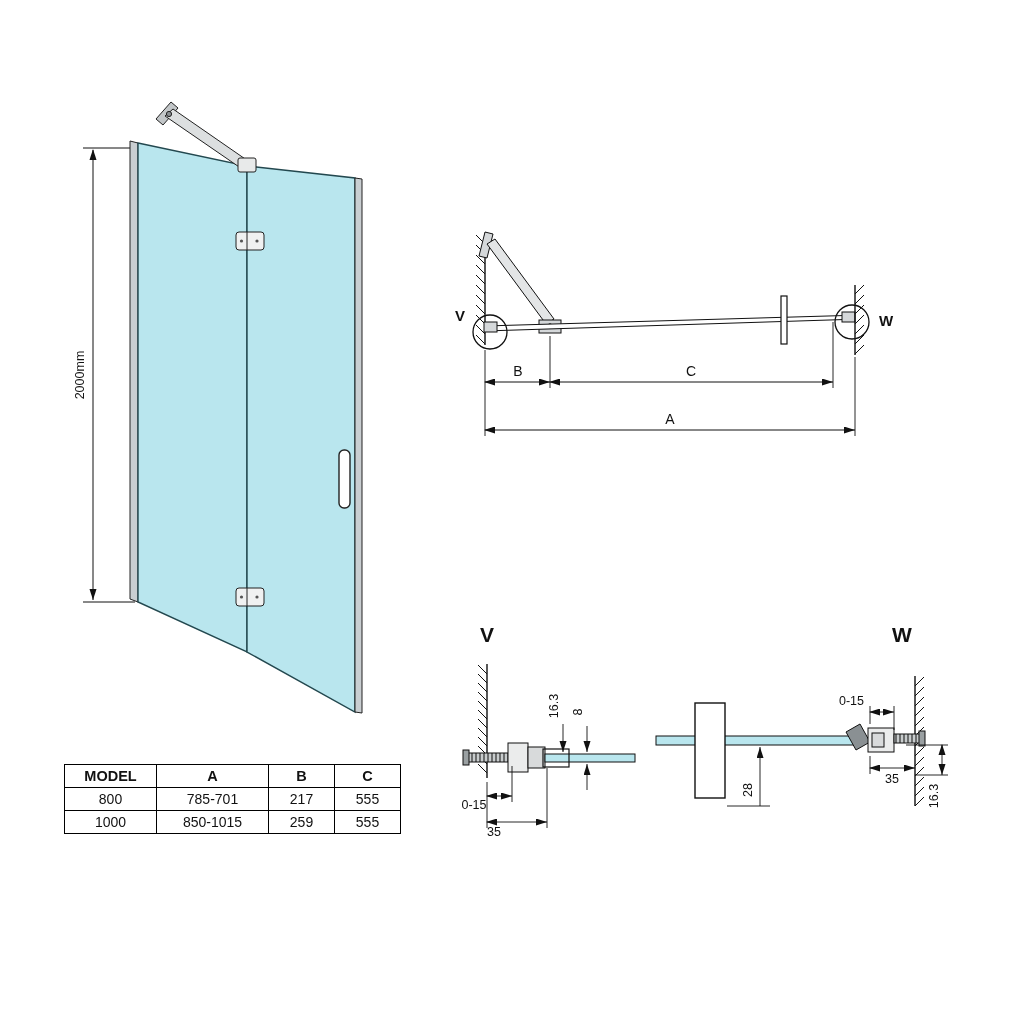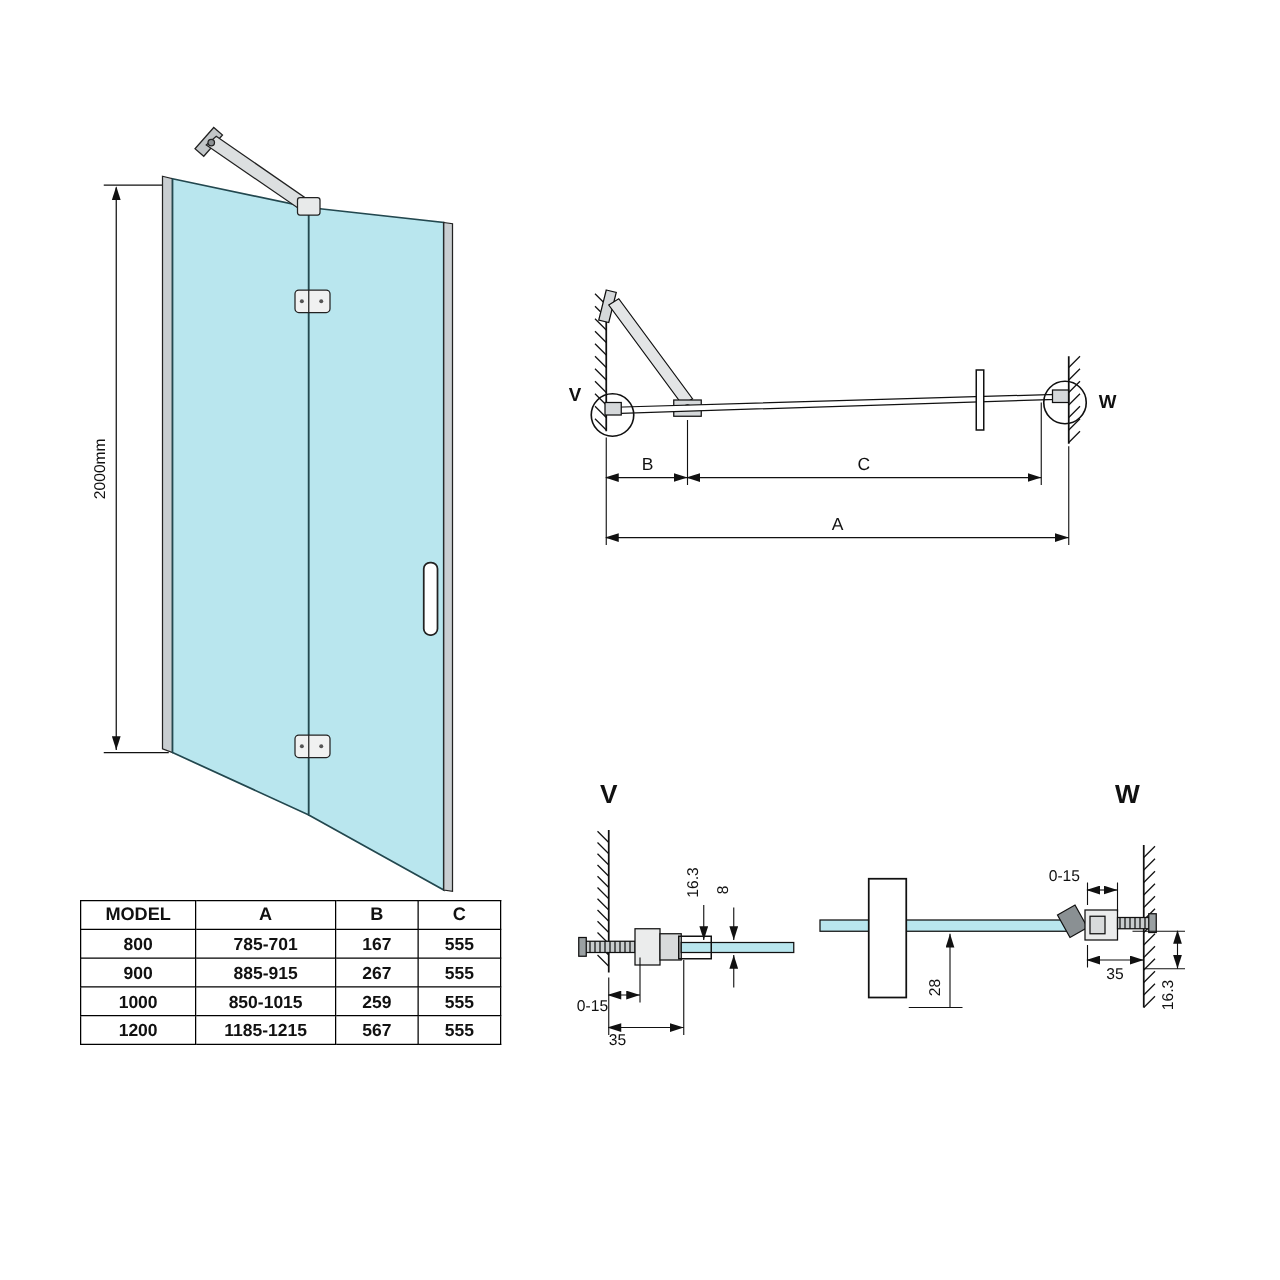--- a/index.html
+++ b/index.html
@@ -5,21 +5,21 @@
   html,body{margin:0;padding:0;}
   body{width:1024px;height:1024px;background:#ffffff;position:relative;overflow:hidden;
        font-family:"Liberation Sans","DejaVu Sans",sans-serif;color:#111;}
   .abs{position:absolute;}
   svg text{font-family:"Liberation Sans","DejaVu Sans",sans-serif;fill:#111;}
   .dim{font-size:12.5px;}
   .dimlg{font-size:14px;}
   .detail-title{font-size:21px;font-weight:bold;}
   .view-label{font-size:15px;font-weight:bold;}
   table.spec{border-collapse:collapse;font-size:14px;table-layout:fixed;}
-  table.spec th,table.spec td{border:1.5px solid #000;text-align:center;padding:1px 4px;height:20px;font-weight:bold;}
+  table.spec th,table.spec td{border:1.5px solid #000;text-align:center;padding:1px 4px;height:20px;}
   table.spec th{font-weight:bold;font-size:14.5px;}
 </style>
 </head>
 <body>
 
 <svg class="abs" style="left:55px;top:90px;" width="330" height="650" viewBox="0 0 330 650">
   <defs>
     <marker id="fv-ae" markerWidth="12" markerHeight="8" refX="11" refY="3.5" orient="auto" markerUnits="userSpaceOnUse">
       <path d="M0,0 L11,3.5 L0,7 Z" fill="#111"></path>
     </marker>
@@ -254,54 +254,42 @@
     <line x1="258" y1="139" x2="300" y2="139"></line>
     <line x1="267" y1="169" x2="300" y2="169"></line>
     <line x1="294" y1="139" x2="294" y2="169" marker-start="url(#dw-as)" marker-end="url(#dw-ae)"></line>
   </g>
   <text class="dim" x="216" y="99" text-anchor="end">0-15</text>
   <text class="dim" x="244" y="177" text-anchor="middle">35</text>
   <text class="dim" transform="rotate(-90 104 184)" x="104" y="184" text-anchor="middle">28</text>
   <text class="dim" transform="rotate(-90 290 190)" x="290" y="190" text-anchor="middle">16.3</text>
 </svg>
 
-<table class="spec abs" style="left:64px;top:720px;width:336px;">
+<table class="spec abs" style="left:64px;top:764px;width:336px;">
   <colgroup>
       <col style="width:92px">
       <col style="width:112px">
       <col style="width:66px">
       <col style="width:66px">
     </colgroup>
   <thead>
     <tr>
       <th>MODEL</th>
       <th>A</th>
       <th>B</th>
       <th>C</th>
     </tr>
   </thead>
   <tbody>
     <tr>
       <td>800</td>
       <td>785-701</td>
-      <td>167</td>
-      <td>555</td>
-    </tr>
-    <tr>
-      <td>900</td>
-      <td>885-915</td>
-      <td>267</td>
+      <td>217</td>
       <td>555</td>
     </tr>
     <tr>
       <td>1000</td>
       <td>850-1015</td>
       <td>259</td>
       <td>555</td>
     </tr>
-    <tr>
-      <td>1200</td>
-      <td>1185-1215</td>
-      <td>567</td>
-      <td>555</td>
-    </tr>
   </tbody>
 </table>
 
 </body></html>

